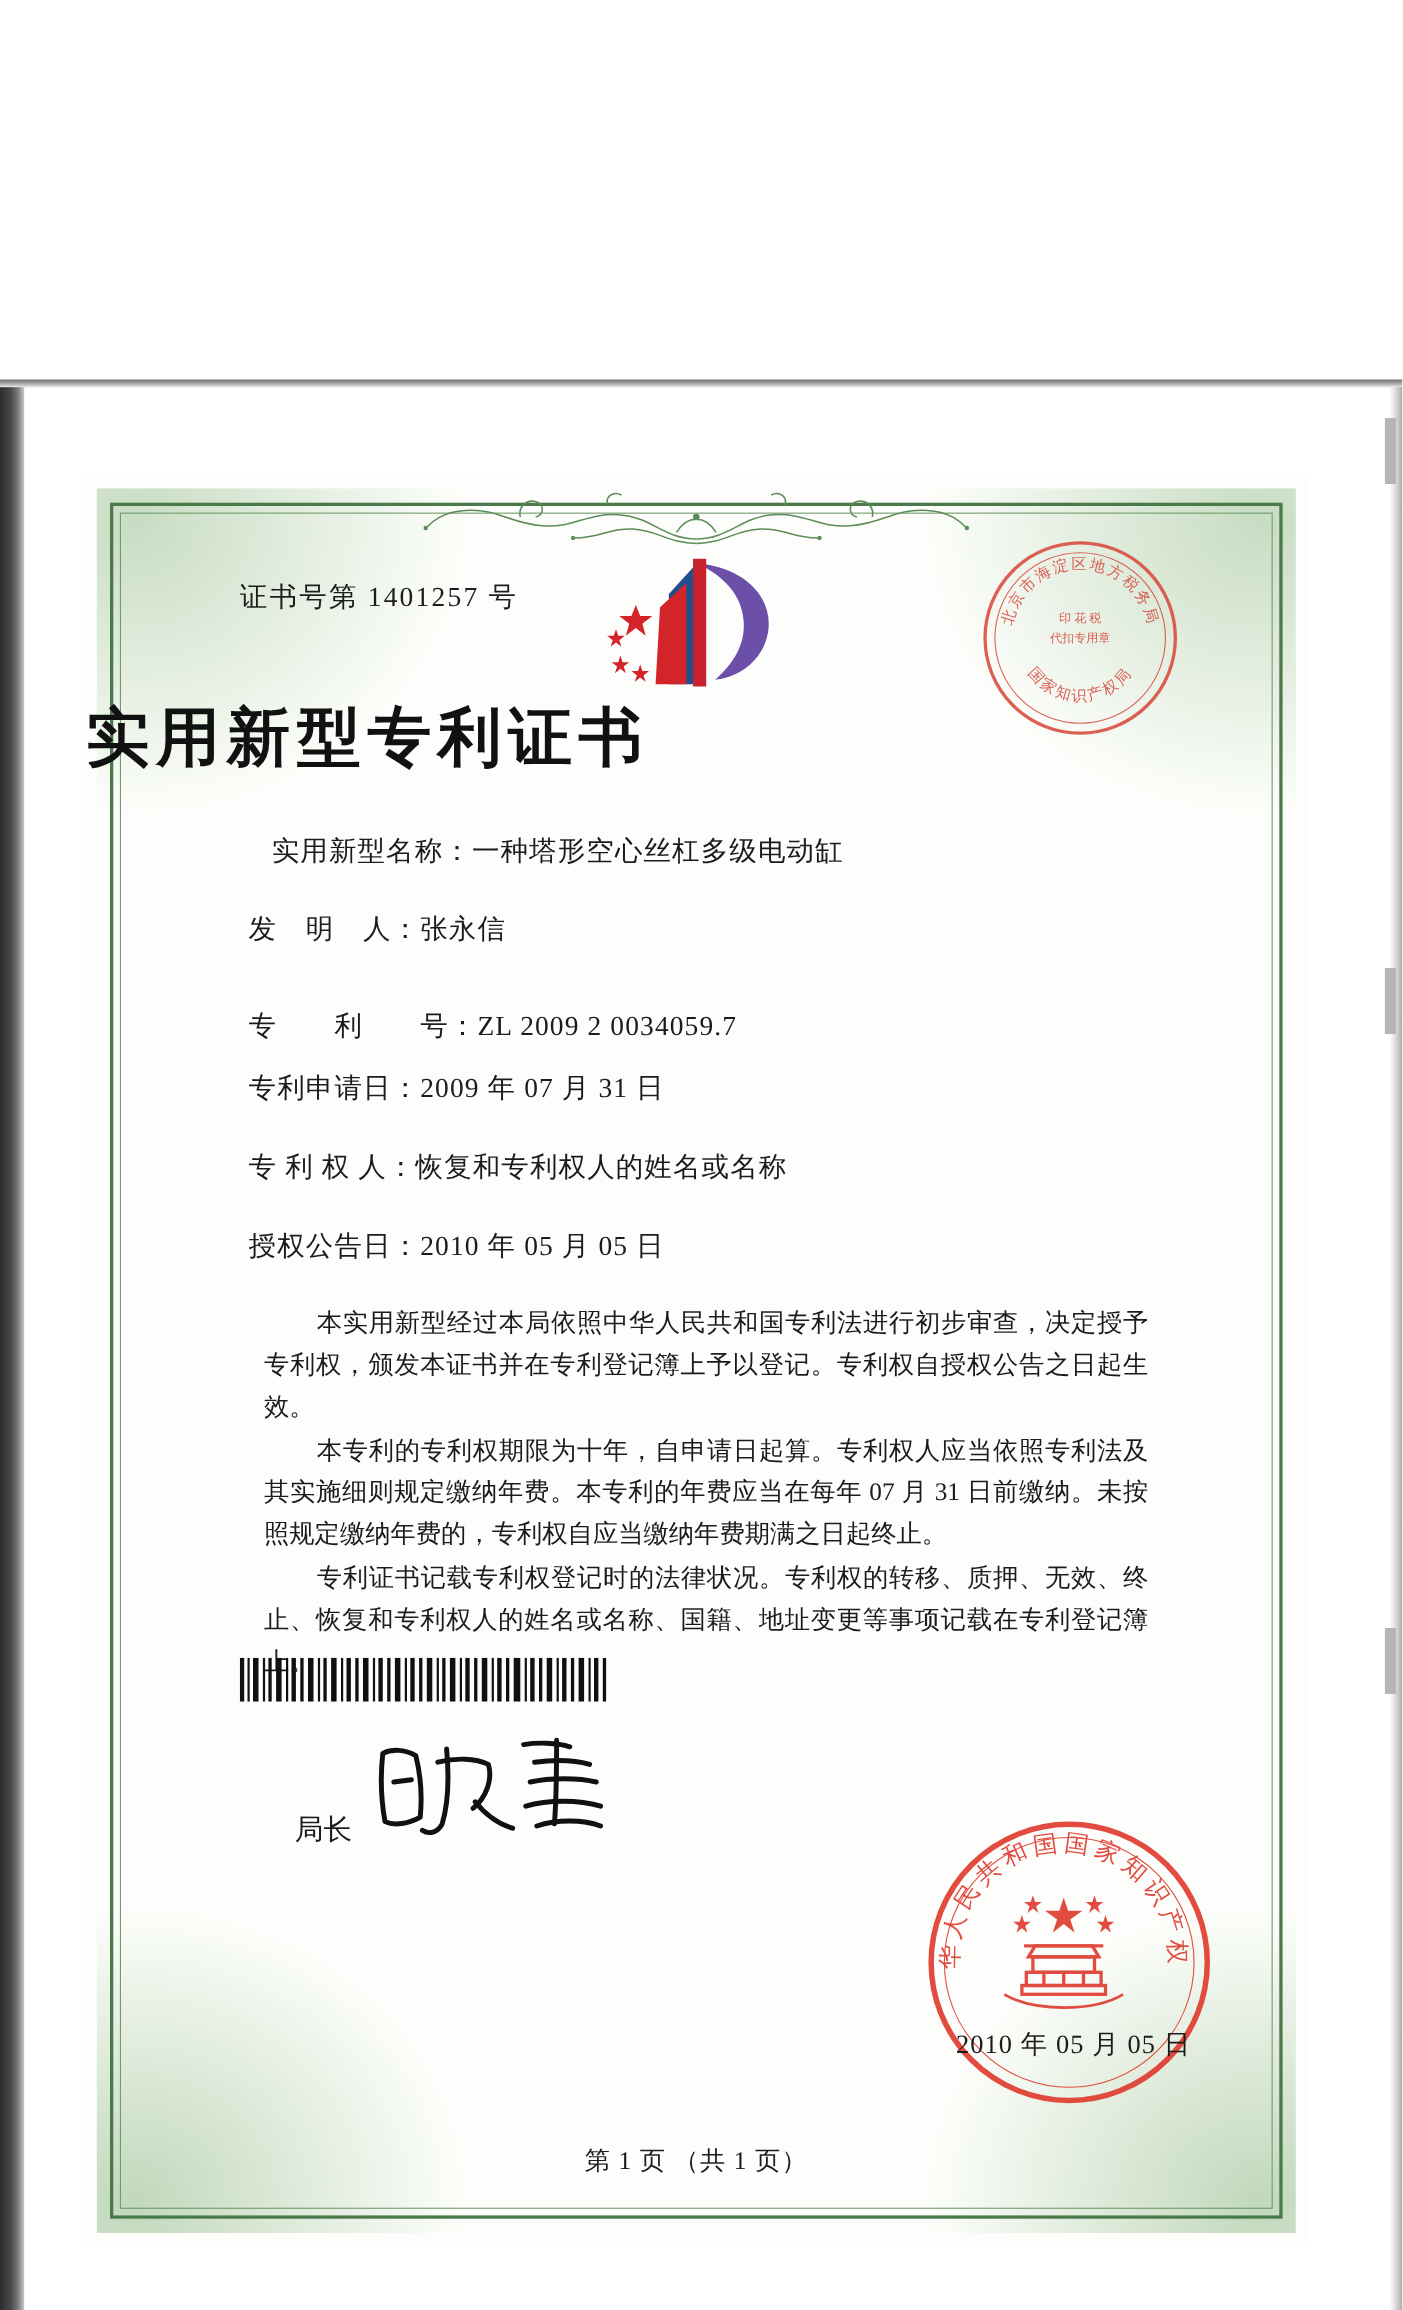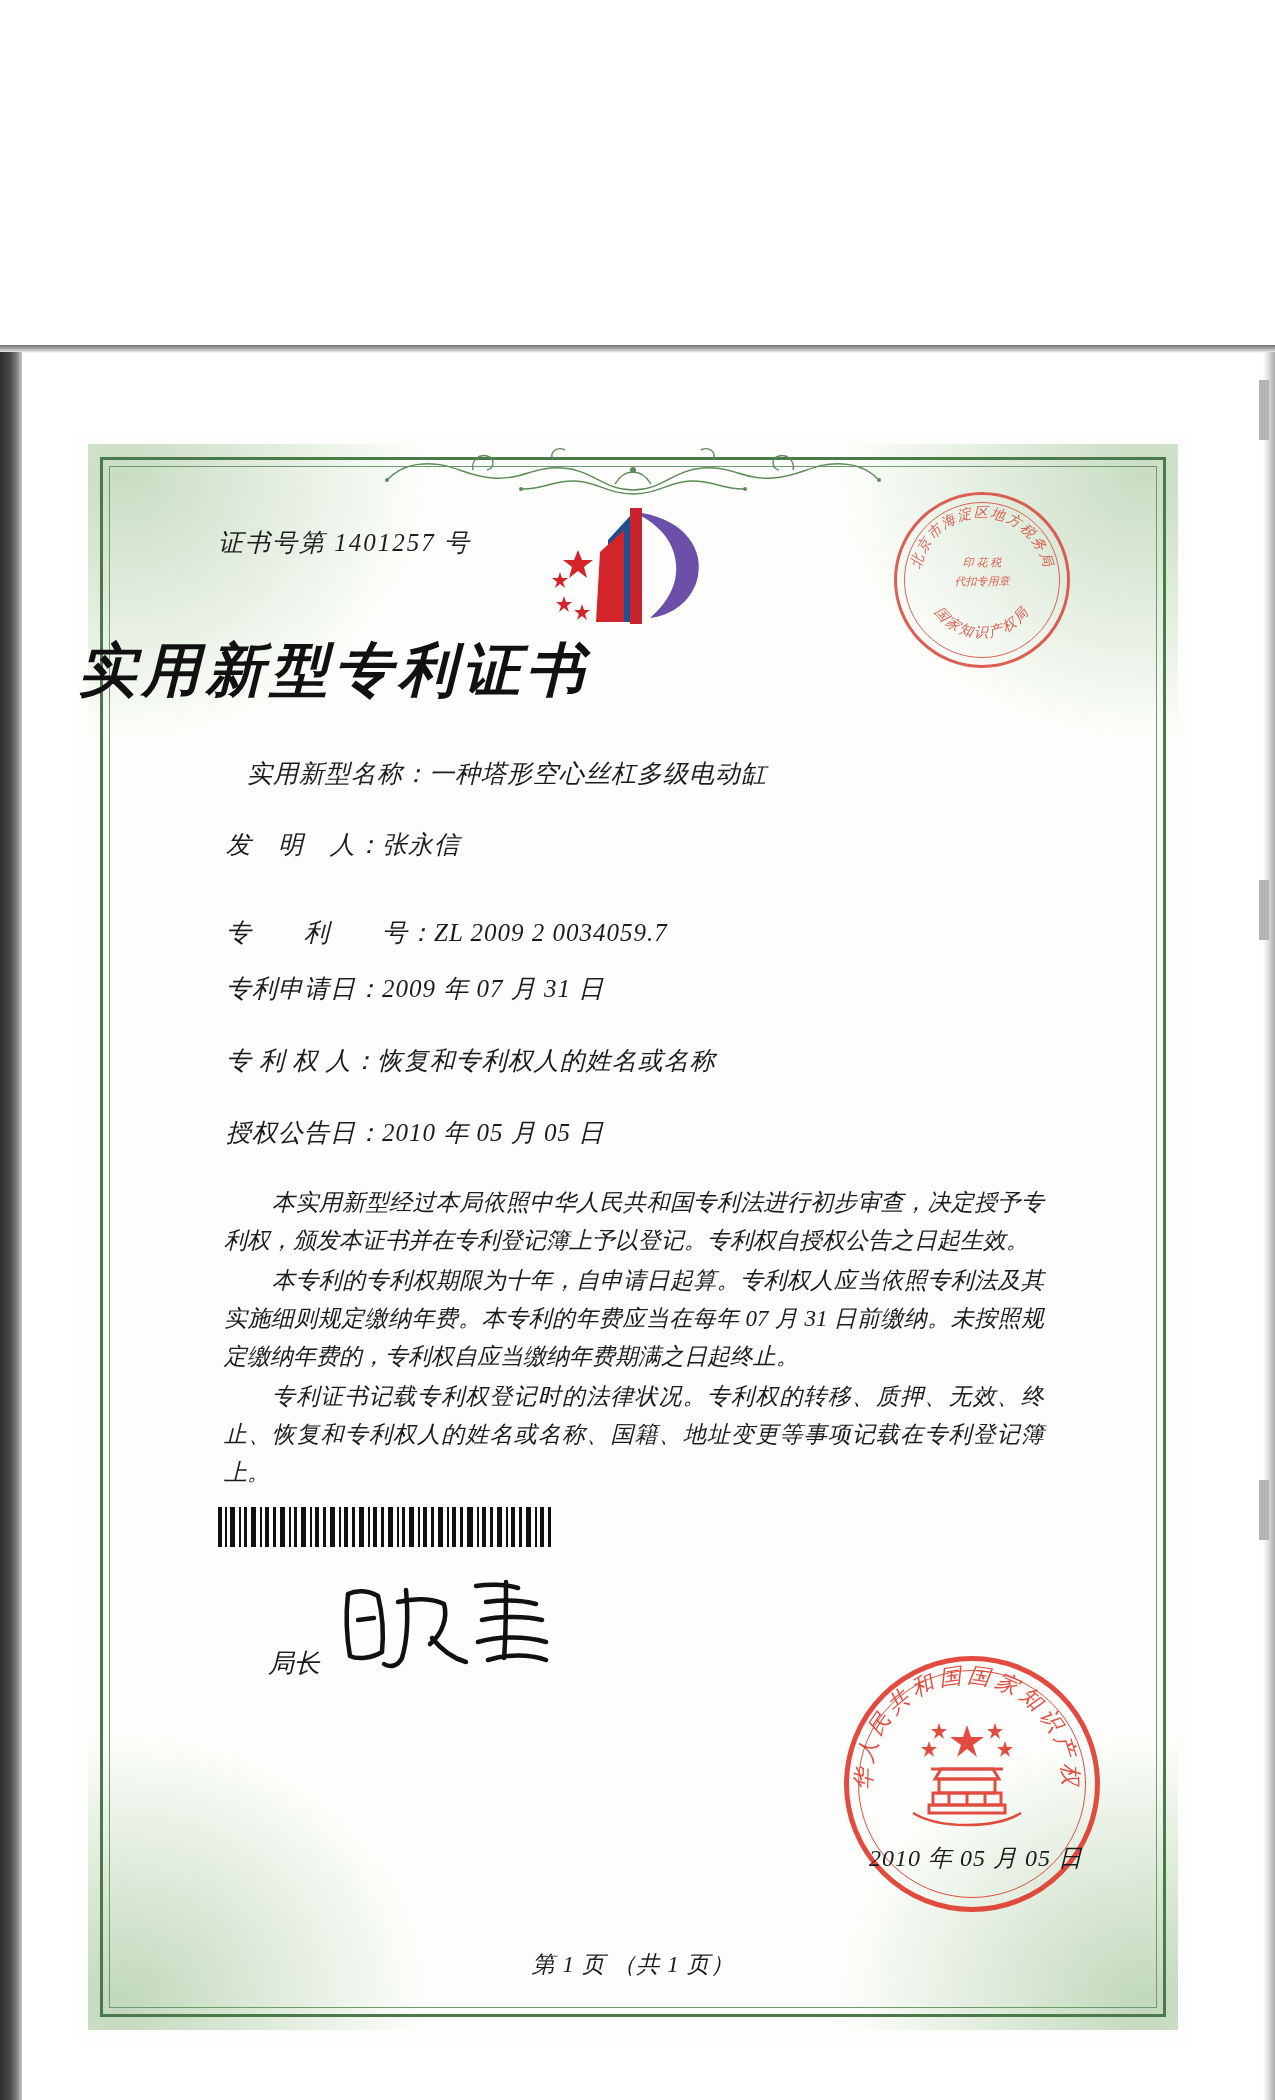--- a/index.html
+++ b/index.html
@@ -14,21 +14,20 @@
     font-family: "Liberation Serif", serif;
     overflow: hidden;
   }
 
   
   #scan-page {
     position: absolute;
     left: 0; top: 0;
     width: 1275px; height: 2100px;
     background: #ffffff;
-    font-style: italic;
   }
   
   .scan-edge-left {
     position: absolute;
     left: 0; top: 352px;
     width: 22px; height: 1748px;
     background: linear-gradient(90deg,#2c2c2c 0%, #4a4a4a 45%, #7d7d7d 75%, #c9c9c9 100%);
   }
   .scan-edge-top {
     position: absolute;
@@ -167,21 +166,21 @@
   .paras {
     position: absolute;
     left: 146px;
     top: 752px;
     width: 820px;
     font-size: 23px;
     line-height: 38px;
     color: #1b1b1b;
     text-align: justify;
   }
-  .paras p { margin: 0 0 2px 0; text-indent: 48px; }
+  .paras p { margin: 0 0 2px 16px; text-indent: 48px; }
 
   
   .barcode {
     position: absolute;
     left: 140px; top: 1075px;
     width: 340px; height: 40px;
   }
 
   
   .sig-label {

